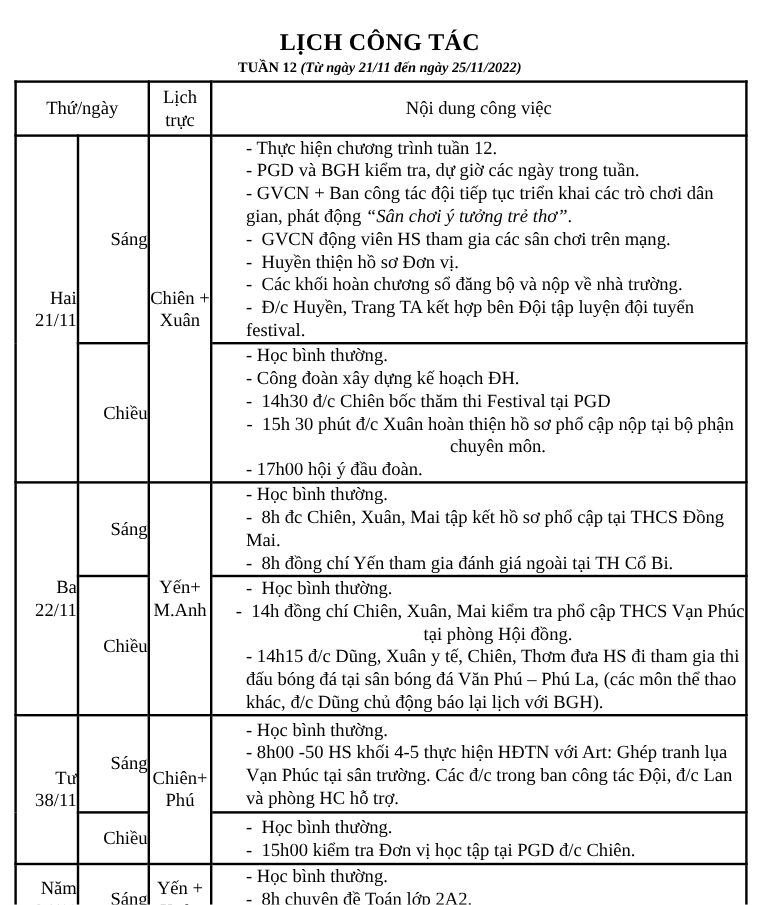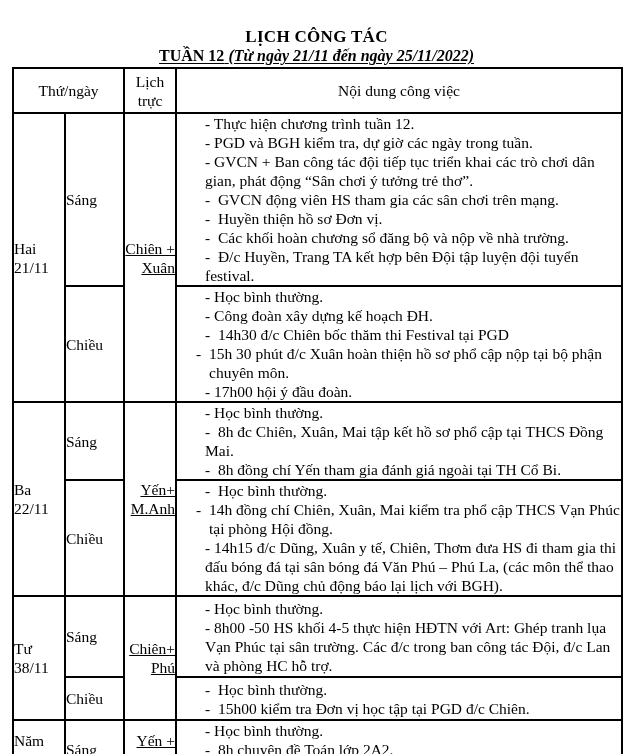--- a/index.html
+++ b/index.html
@@ -20,29 +20,28 @@
     box-sizing: border-box;
     padding-top: 27px;
     overflow: hidden;
   }
   .title-block {
     width: 609px;
     margin-left: 12px;
     text-align: center;
   }
   .doc-title {
-    font-size: 17px;
+    font-size: 20px;
     font-weight: bold;
     letter-spacing: 0.3px;
     line-height: 19px;
   }
   .doc-subtitle {
-    font-size: 16px;
+    font-size: 12px;
     line-height: 20px;
-    text-decoration: underline;
     text-underline-offset: 2px;
   }
   .doc-subtitle .week {
     font-weight: bold;
     font-style: normal;
   }
   .doc-subtitle .range {
     font-weight: bold;
     font-style: italic;
   }
@@ -65,43 +64,44 @@
   col.c-day     { width: 52px; }
   col.c-session { width: 59px; }
   col.c-duty    { width: 52px; }
   col.c-content { width: 446px; }
   th.hdr {
     font-weight: bold;
     text-align: center;
     font-size: 15.5px;
   }
   td.day-cell, td.session-cell {
-    text-align: left;
+    text-align: right;
   }
   td.duty-cell {
-    text-align: right;
+    text-align: center;
     font-size: 13.5px;
     line-height: 16px;
     padding-left: 4px;
     white-space: pre-line;
-    text-decoration: underline;
   }
   td.content-cell {
     vertical-align: top;
     padding: 2px 4px 2px 6px;
   }
   .content-line {
     white-space: pre-wrap;
     margin-left: 28px;
   }
   .content-line.hang {
     padding-left: 4px;
     text-indent: -13px;
+    text-align: center;
   }
   .content-line .it {
+    font-style: italic;
   }
   .day-line { display: block; }
 </style>
 </head>
 <body>
 
 <div class="page">
   <div class="title-block">
     <div class="doc-title">LỊCH CÔNG TÁC</div>
     <div class="doc-subtitle"><span class="week">TUẦN 12</span> <span class="range">(Từ ngày 21/11 đến ngày 25/11/2022)</span></div>

